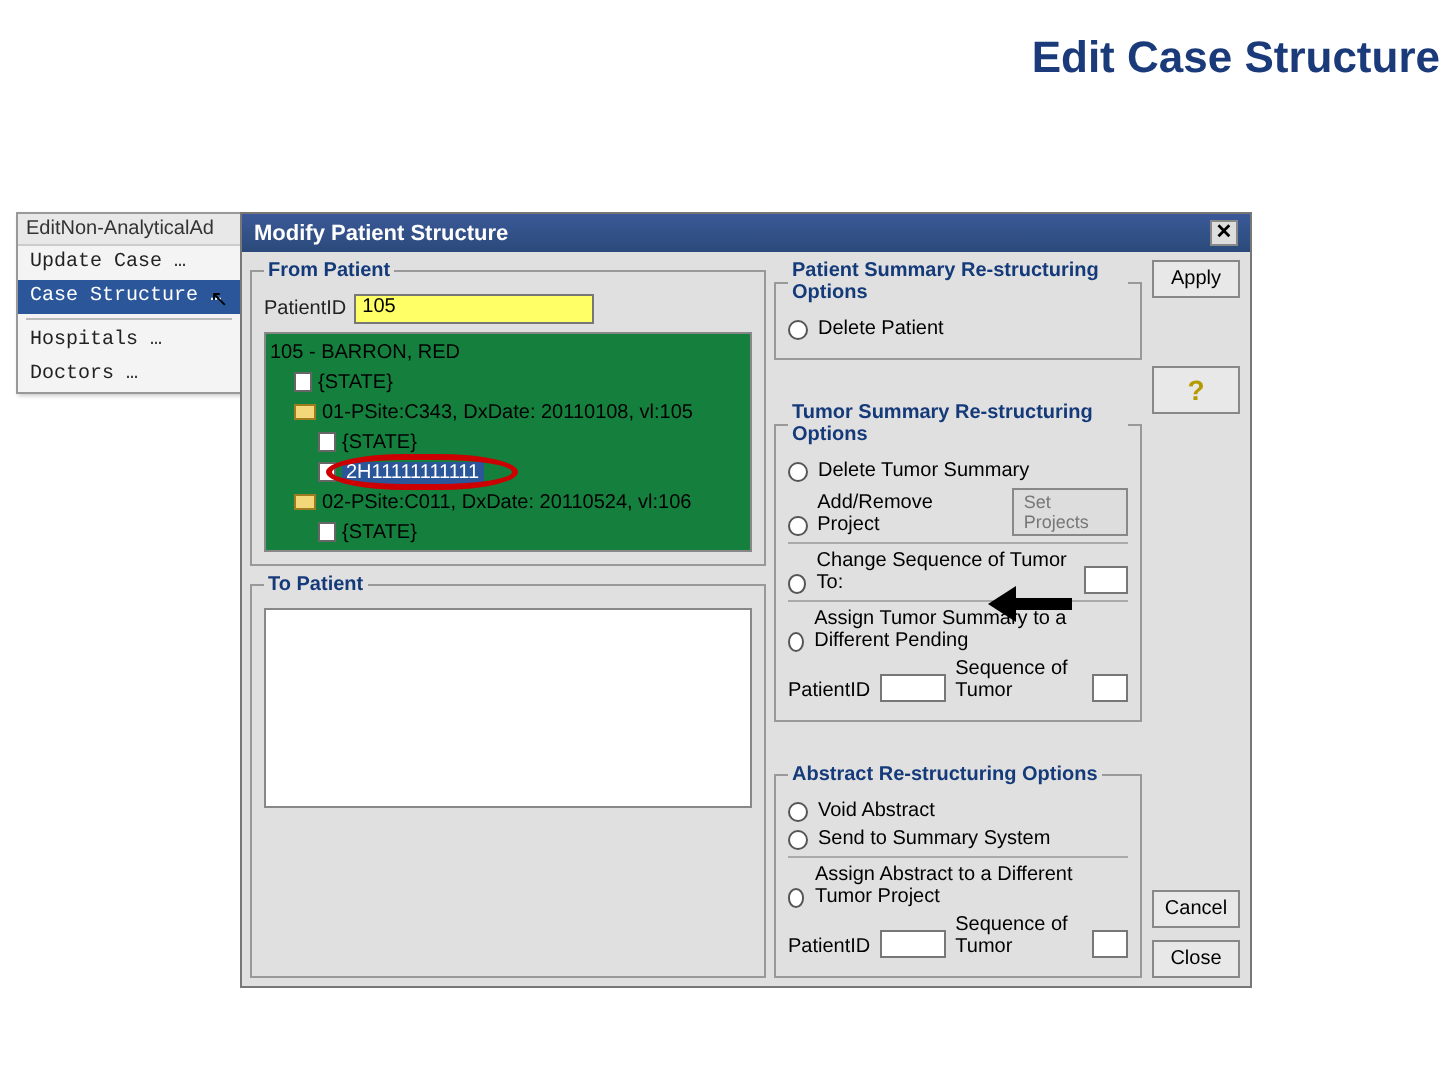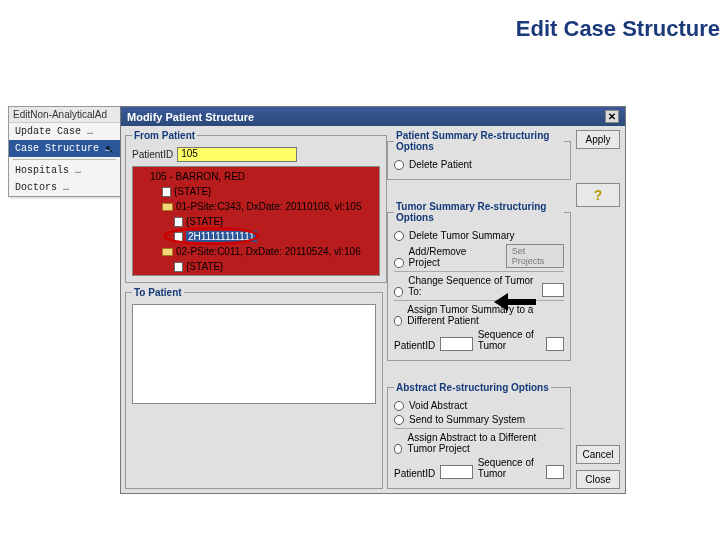--- a/index.html
+++ b/index.html
@@ -116,25 +116,25 @@
   .input {
     border: 1px solid #777;
     background: #fff;
     height: 15px;
     font-size: 10px;
     padding: 0 3px;
   }
   .input.yellow { background: #ffff66; }
   .tree {
     border: 1px solid #888;
-    background: #b91c1c;
+    background: #15803d;
     margin-top: 4px;
     height: 110px;
     overflow: hidden;
-    padding: 2px 17px;
+    padding: 2px 2px;
     font-size: 10px;
     line-height: 15px;
     position: relative;
   }
   .tree .ti { white-space: nowrap; }
   .tree .ti1 { padding-left: 12px; }
   .tree .ti2 { padding-left: 24px; }
   .doc { display: inline-block; width: 9px; height: 10px; border: 1px solid #666; background: #fff; vertical-align: middle; margin-right: 3px; }
   .folder { display: inline-block; width: 11px; height: 8px; background: #f3d778; border: 1px solid #a07c20; vertical-align: middle; margin-right: 3px; }
   .circle {
@@ -262,21 +262,21 @@
         </div>
         <div class="hr"></div>
         <div class="radio-row">
           <span class="radio"></span>
           <span>Change Sequence of Tumor To:</span>
           <span class="smallin"></span>
         </div>
         <div class="hr"></div>
         <div class="radio-row">
           <span class="radio"></span>
-          <span>Assign Tumor Summary to a Different Patient</span>
+          <span>Assign Tumor Summary to a Different Pending</span>
         </div>
         <div class="radio-row">
           <span>PatientID</span>
           <span class="smallin" style="width:44px"></span>
           <span>Sequence of Tumor</span>
           <span class="smallin"></span>
         </div>
       </fieldset>
 
       <fieldset>

